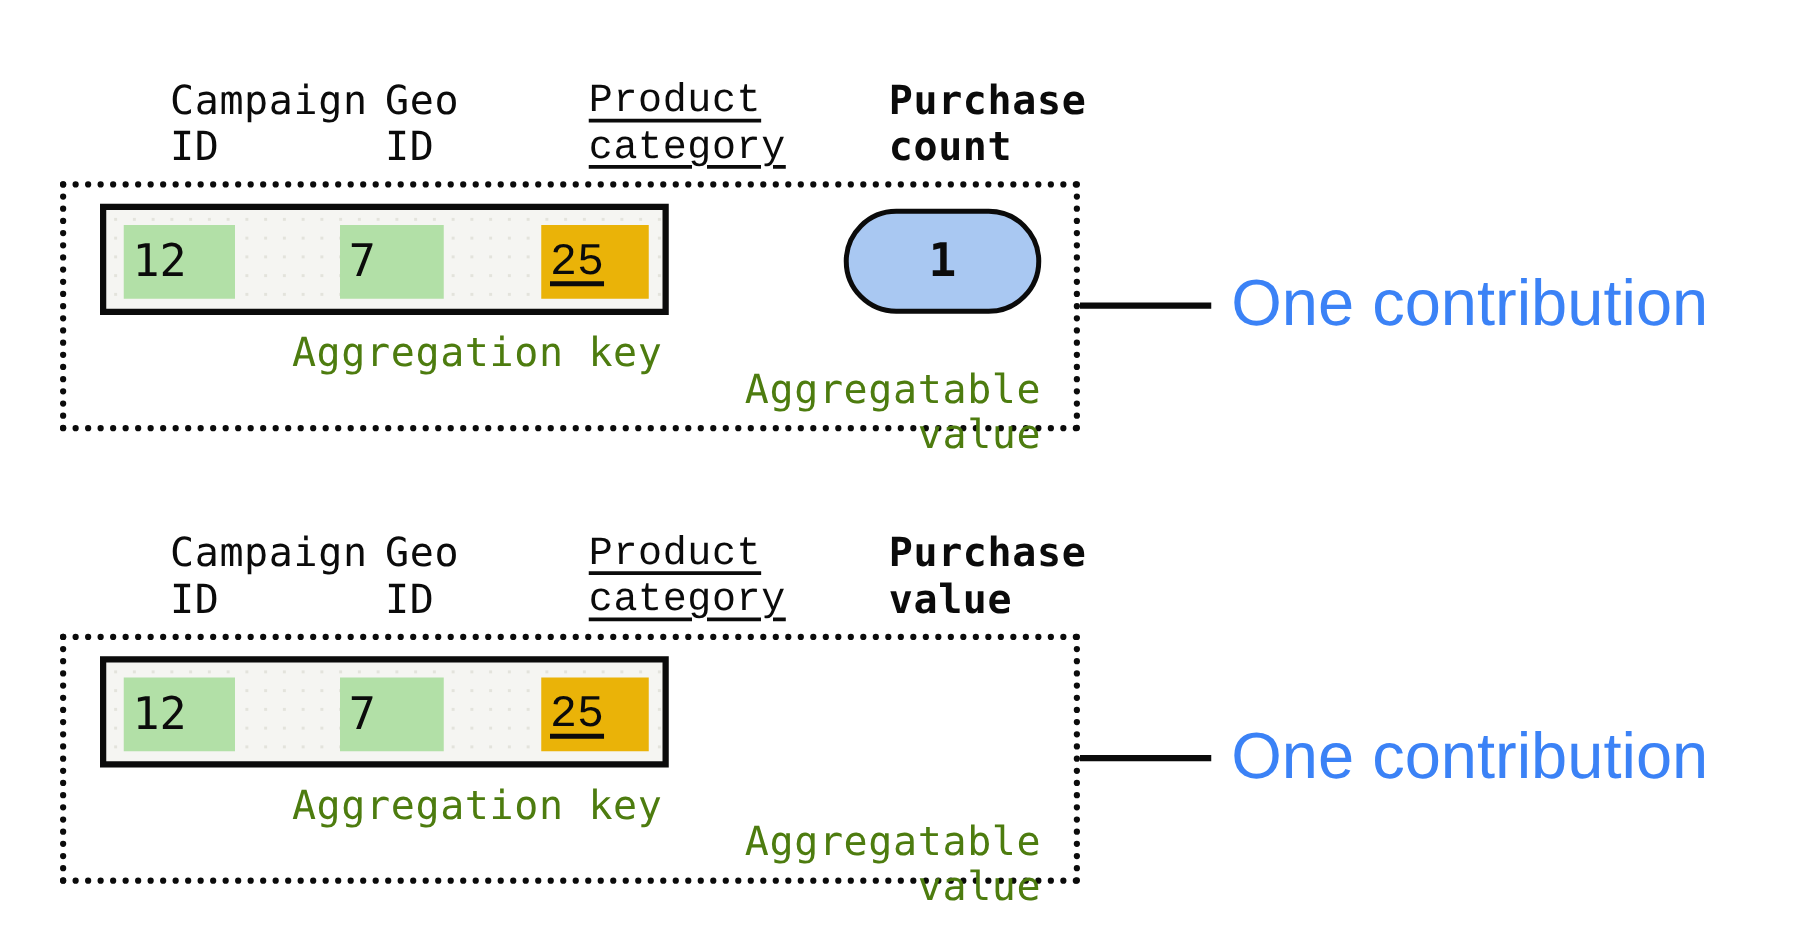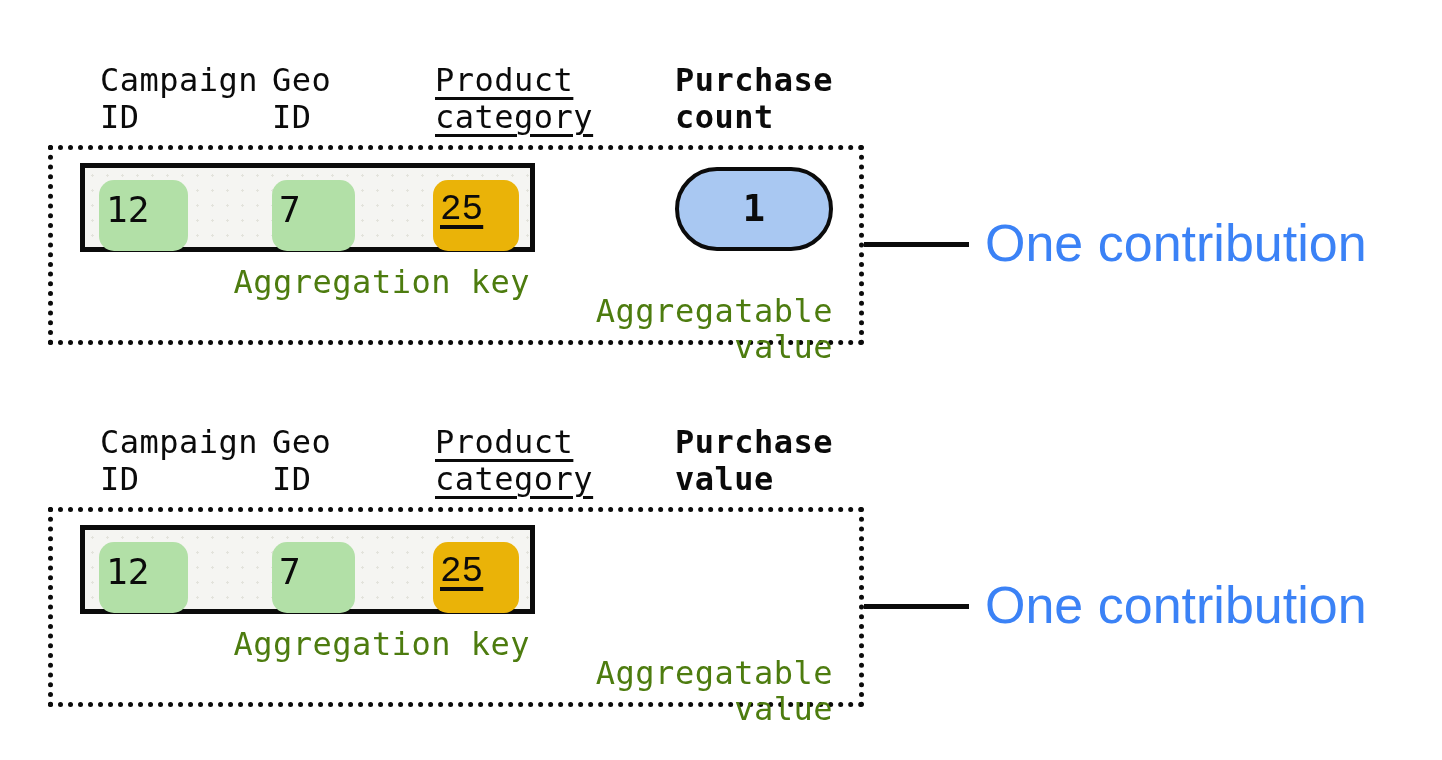--- a/index.html
+++ b/index.html
@@ -18,26 +18,28 @@
     width: 1442px;
     height: 362px;
   }
   .hdr {
     position: absolute;
     top: 62px;
     font-size: 32px;
     line-height: 37px;
     white-space: pre-line;
     letter-spacing: 0.5px;
+    margin-left: 36px;
   }
   .hdr.bold { font-weight: bold; }
   .hdr.underlined {
     text-decoration: underline;
     text-decoration-thickness: 3px;
     text-underline-offset: 6px;
+    font-family: Liberation Mono, monospace;
   }
   .dashed-box {
     position: absolute;
     left: 48px;
     top: 145px;
     width: 816px;
     height: 200px;
     border: 5px dotted #0b0b0b;
     box-sizing: border-box;
   }
@@ -49,26 +51,25 @@
     height: 89px;
     box-sizing: border-box;
     border: 5px solid #0b0b0b;
     background-color: #f5f5f2;
     background-image: radial-gradient(circle, #e3e3dc 1.3px, transparent 1.3px);
     background-size: 15px 15px;
   }
   .cell {
     position: absolute;
     top: 180px;
-    height: 71px;
+    height: 59px;
     line-height: 59px;
     font-size: 36px;
     padding-left: 7px;
     box-sizing: border-box;
-    border-radius: 15px;
   }
   .cell.green { background: #b2e0a7; }
   .cell.yellow { background: #eab308; font-family: Liberation Mono, monospace; }
   .cell.underlined-num {
     text-decoration: underline;
     text-decoration-thickness: 4px;
     text-underline-offset: 6px;
   }
   .pill {
     position: absolute;

